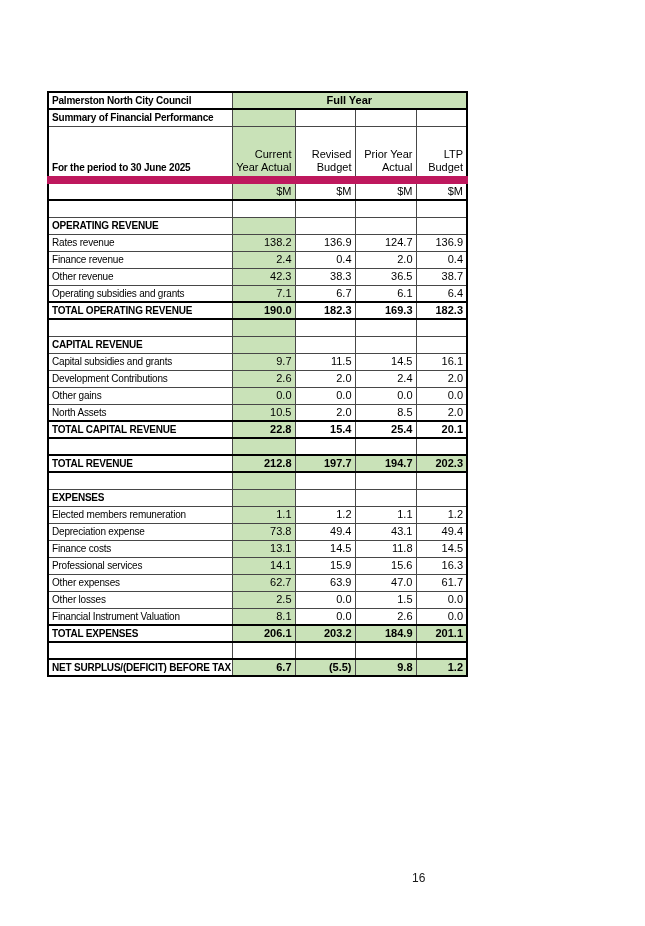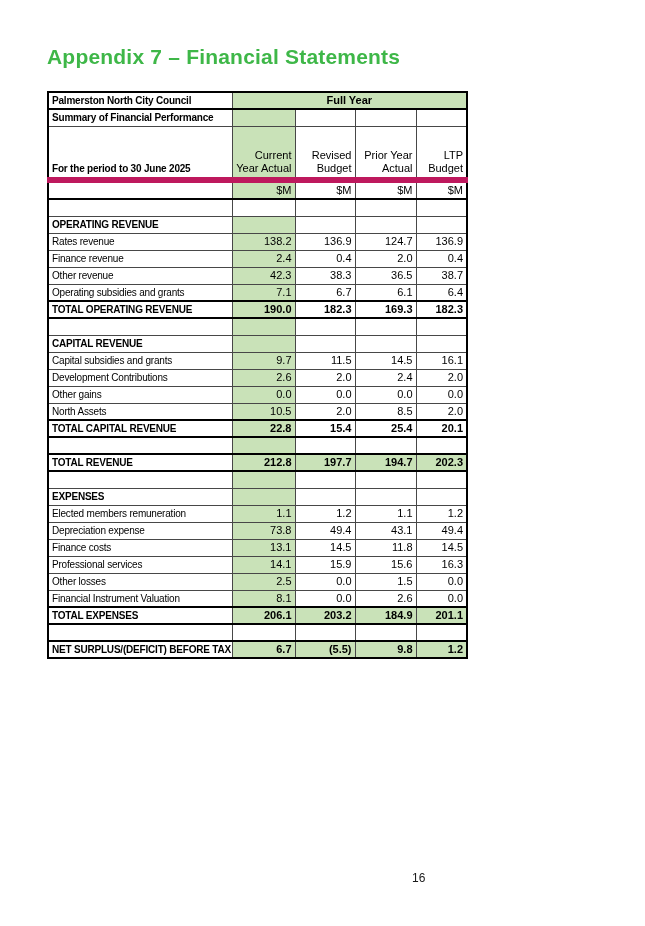--- a/index.html
+++ b/index.html
@@ -48,21 +48,21 @@
     font-size: 10px;
     letter-spacing: -0.2px;
     white-space: nowrap;
   }
   .fin-table td.num { text-align: right; }
   .fin-table td.center { text-align: center; }
   .fin-table td.green { background: var(--green-fill, #c9e2b8); }
   .fin-table td.bold, .fin-table .bold { font-weight: bold; }
 
   .fin-table tr.r-org td   { border-bottom: 2px solid #000; }
-  .fin-table tr.r-period td{ border-bottom: 6px solid #be185d; }
+  .fin-table tr.r-period td{ border-bottom: 8px solid #be185d; }
   .fin-table tr.r-unit td  { border-bottom: 2px solid #000; }
   .fin-table tr.tall td {
     height: 54px;
     vertical-align: bottom;
     padding-bottom: 2px;
     line-height: 13px;
   }
   .fin-table tr.tall td.num { white-space: normal; }
   .fin-table tr.heavy td { border-top: 2px solid #000; border-bottom: 2px solid #000; }
 
@@ -73,21 +73,20 @@
     text-align: left;
     font-size: 12px;
     color: #1a1a1a;
   }
 </style>
 </head>
 <body style="--title-green: #3eb748; --green-fill: #c9e2b8;">
 
 <div class="page">
 
-  <h1 class="title">Appendix 7 – Financial Statements</h1>
 
   <table class="fin-table">
     <colgroup>
       <col style="width:184px">
       <col style="width:63px">
       <col style="width:60px">
       <col style="width:61px">
       <col style="width:51px">
     </colgroup>
     <tbody>
@@ -266,20 +265,27 @@
           <td class="num">14.5</td>
         </tr>
         <tr>
           <td class="lbl">Professional services</td>
           <td class="num green">14.1</td>
           <td class="num">15.9</td>
           <td class="num">15.6</td>
           <td class="num">16.3</td>
         </tr>
         <tr>
+          <td class="lbl">Other expenses</td>
+          <td class="num green">62.7</td>
+          <td class="num">63.9</td>
+          <td class="num">47.0</td>
+          <td class="num">61.7</td>
+        </tr>
+        <tr>
           <td class="lbl">Other losses</td>
           <td class="num green">2.5</td>
           <td class="num">0.0</td>
           <td class="num">1.5</td>
           <td class="num">0.0</td>
         </tr>
         <tr>
           <td class="lbl">Financial Instrument Valuation</td>
           <td class="num green">8.1</td>
           <td class="num">0.0</td>

